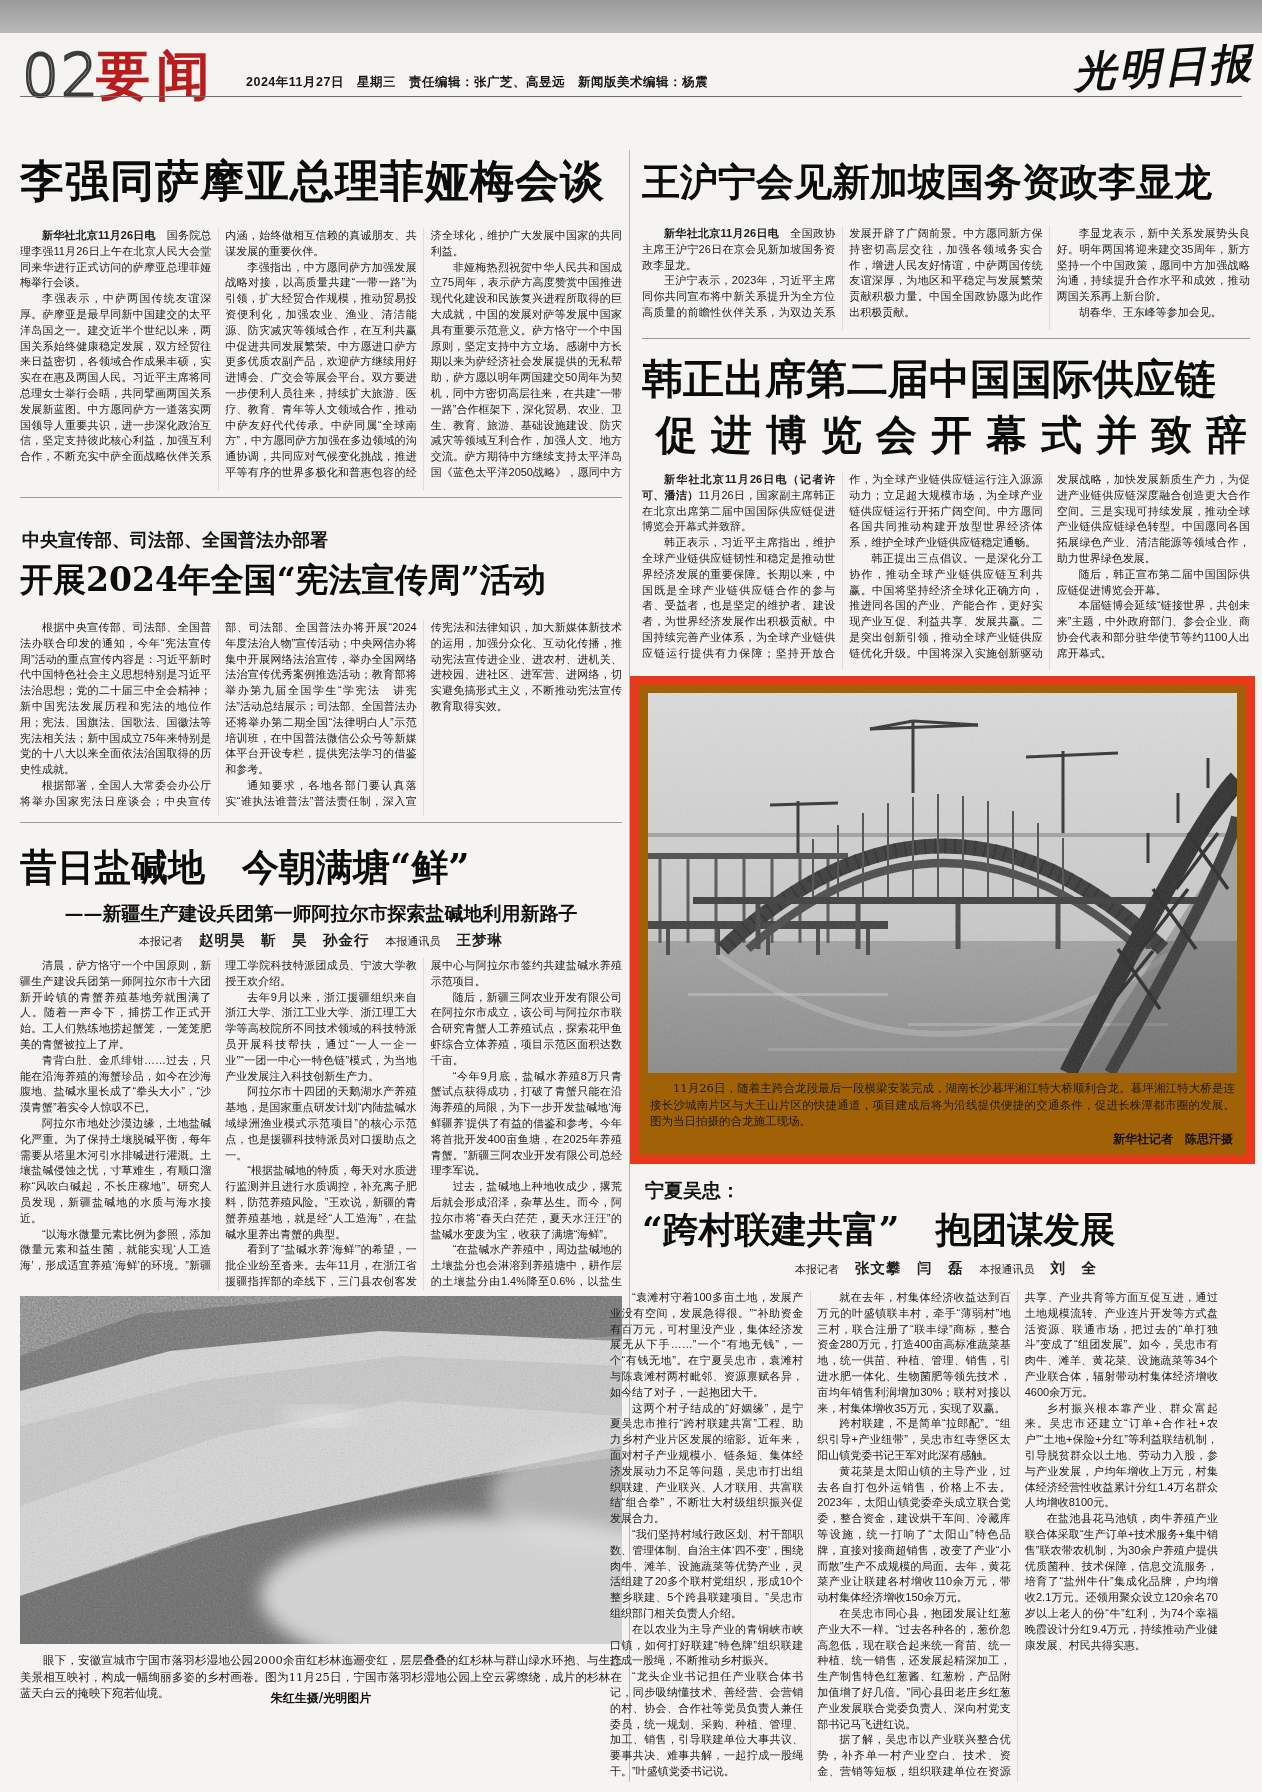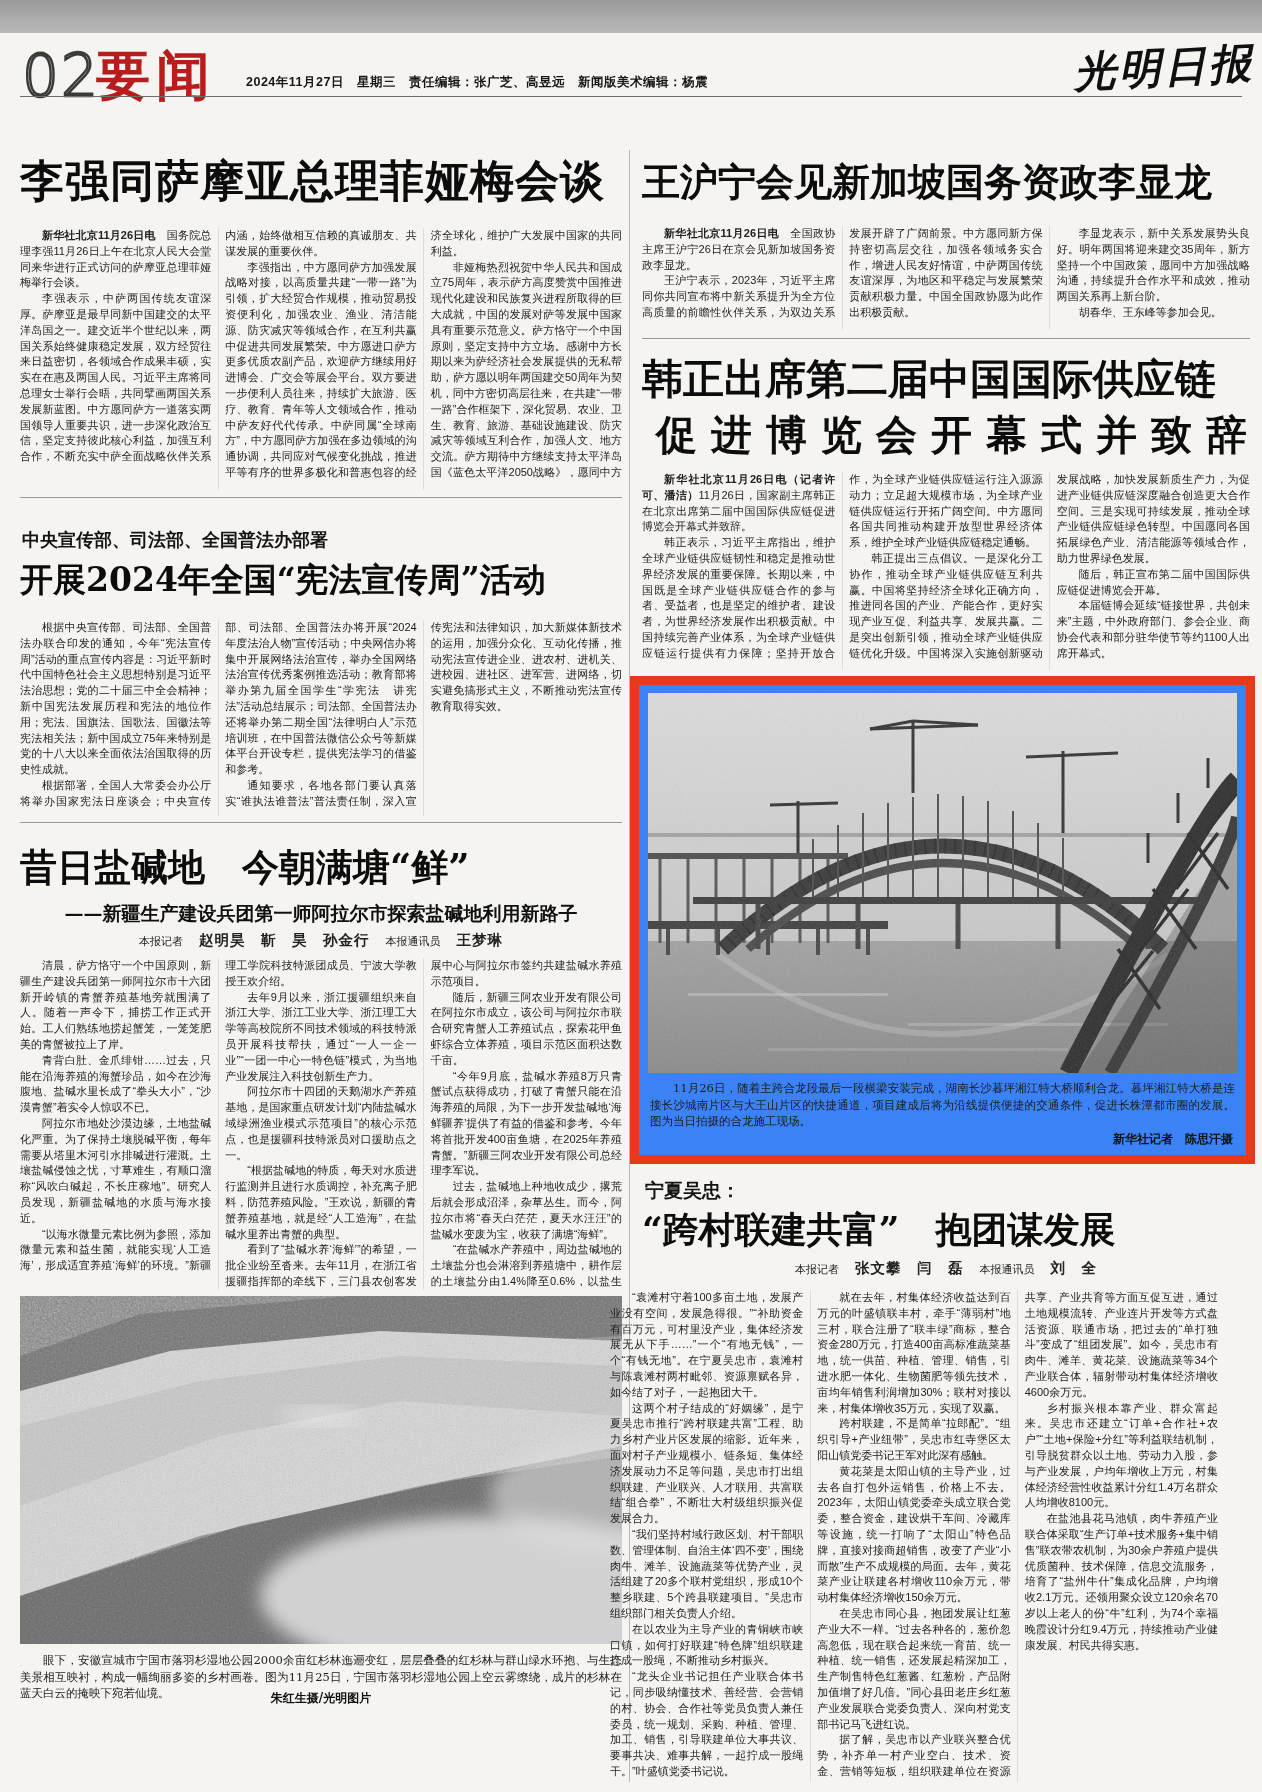--- a/index.html
+++ b/index.html
@@ -33,21 +33,21 @@
   .byline .lbl{font-size:11px;}
   .byline .nm{font:700 14.5px "DejaVu Serif",serif;letter-spacing:1px;}
   .subtitle{font:700 19px "DejaVu Serif",serif;text-align:center;color:#101010;}
   
   .photo{display:block;}
   .caption{font:11.5px/16.5px "DejaVu Serif","Liberation Serif",serif;color:#1c1c1c;text-align:justify;}
   .caption .ind{display:block;text-indent:2em;}
   .credit{font:700 12px "DejaVu Serif",serif;color:#111;}
   
   .redbox{left:630px;top:676px;width:625px;height:488px;box-sizing:border-box;
-          border:9px solid #e8391d;background:#3b82f6;padding:8px 9px 4px;}
+          border:9px solid #e8391d;background:#a16207;padding:8px 9px 4px;}
   .redbox .caption{margin-top:7px;padding:0 2px;}
   .redbox .credit{text-align:right;margin-top:1px;padding-right:4px;}
 </style>
 </head>
 <body>
 
 <div id="page">
 
   <div class="abs topstrip"></div>
   <div class="abs pagenum">02</div>

